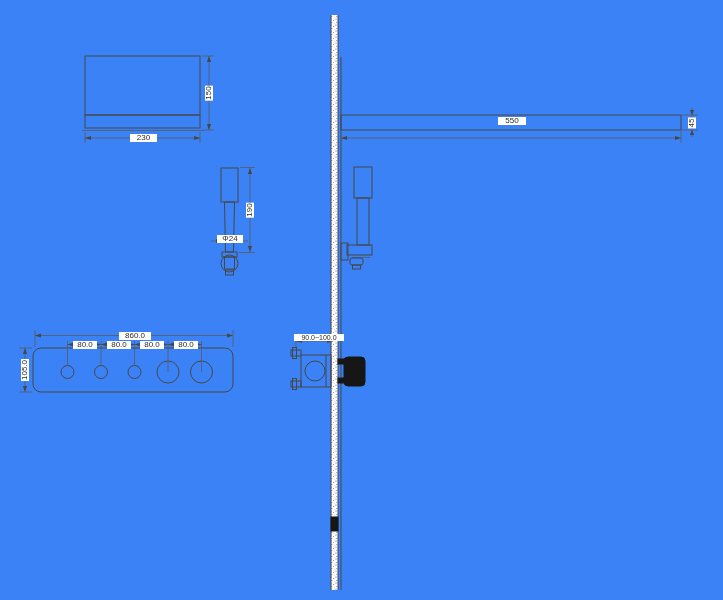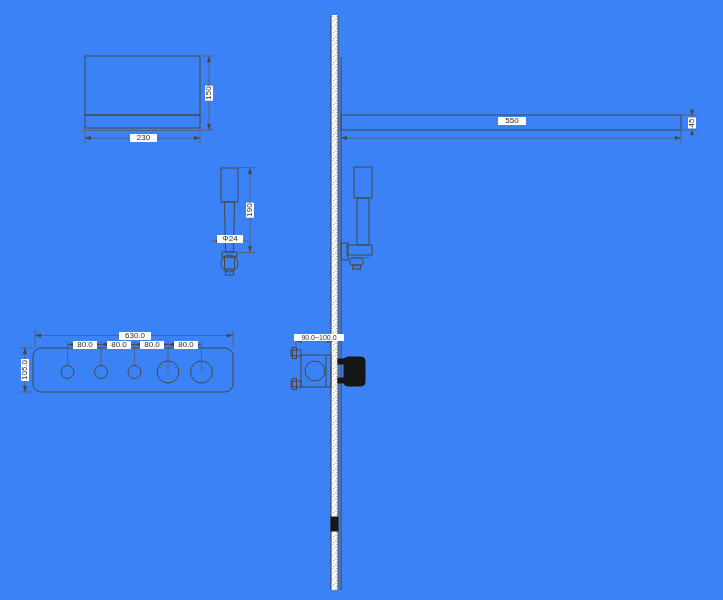--- a/index.html
+++ b/index.html
@@ -167,21 +167,21 @@
   </svg>
 
   <div class="dim" style="left:130px;top:133.5px;width:25px;">230</div>
 
   <div class="dim rot" style="left:209px;top:93px;">150</div>
 
   <div class="dim rot" style="left:250px;top:210px;">190</div>
 
   <div class="dim" style="left:217px;top:235px;width:24px;">Φ24</div>
 
-  <div class="dim" style="left:119px;top:332px;width:30px;">630.0</div>
+  <div class="dim" style="left:119px;top:332px;width:30px;">860.0</div>
 
   <div class="dim" style="left:73px;top:341px;width:22px;">80.0</div>
   <div class="dim" style="left:107px;top:341px;width:22px;">80.0</div>
   <div class="dim" style="left:140px;top:341px;width:22px;">80.0</div>
   <div class="dim" style="left:174px;top:341px;width:22px;">80.0</div>
 
   <div class="dim rot" style="left:25px;top:370px;">105.0</div>
 
   <div class="dim" style="left:498px;top:117px;width:26px;">550</div>
 

